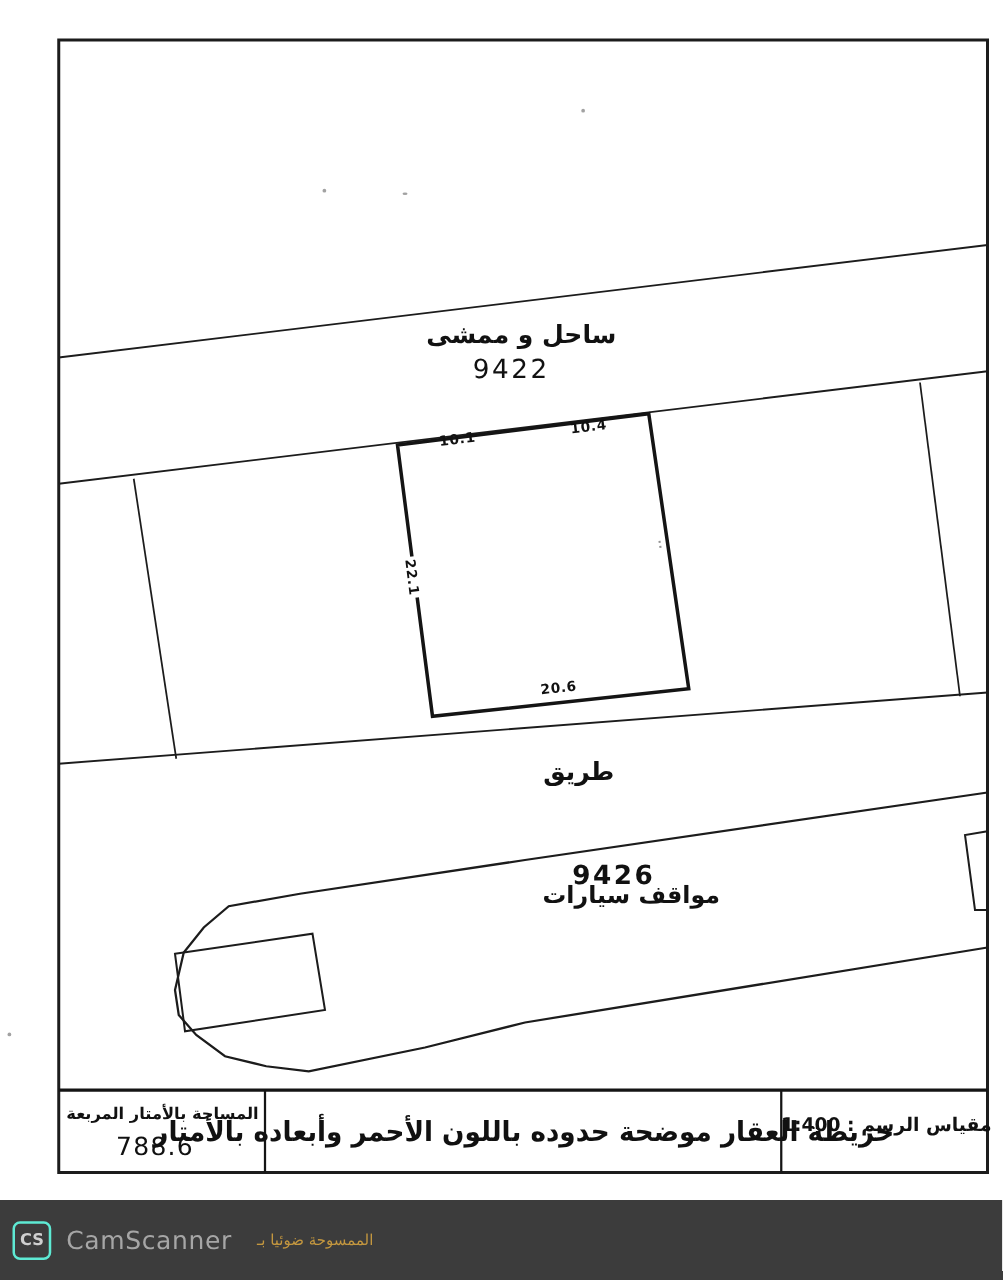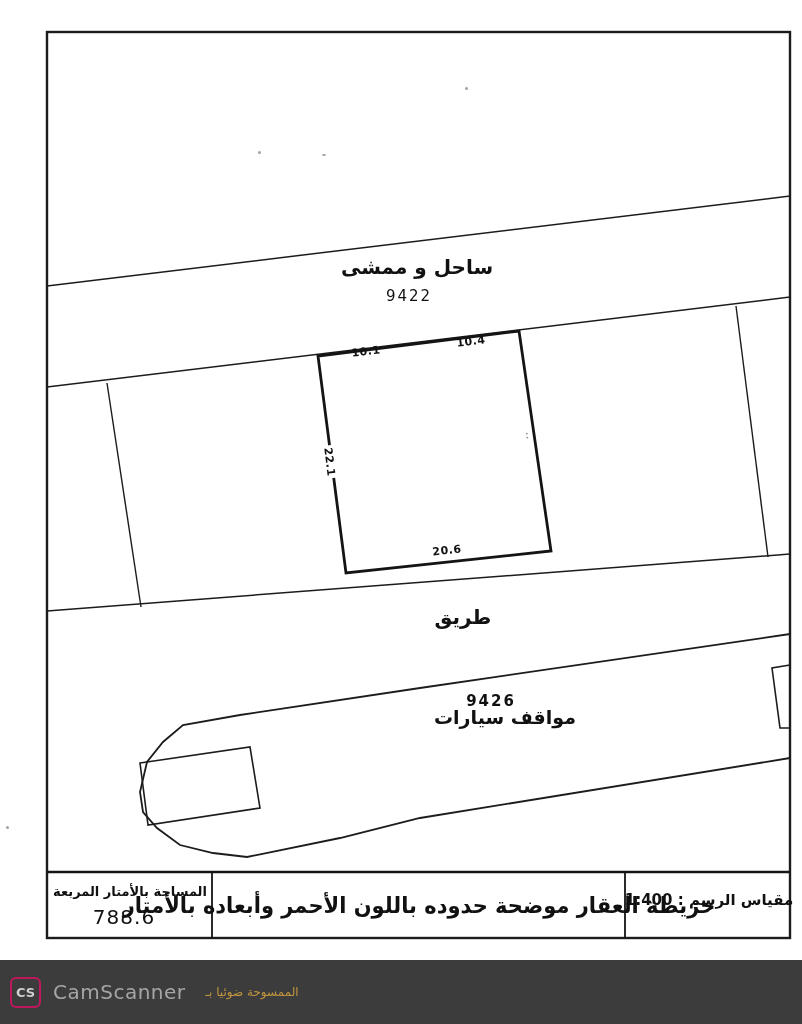--- a/index.html
+++ b/index.html
@@ -3,35 +3,35 @@
 <meta charset="utf-8">
 <style>
   html,body{margin:0;padding:0;background:#ffffff;}
   #page{position:relative;width:802px;height:1024px;background:#ffffff;overflow:hidden;
         font-family:"DejaVu Sans",sans-serif;color:#1c1c1c;}
   #map-svg{position:absolute;left:0;top:0;}
 
   .lbl{position:absolute;transform:translate(-50%,-50%);white-space:nowrap;
        color:#111;direction:rtl;text-align:center;line-height:1.1;}
   .arabic-big{font-size:20px;font-weight:700;letter-spacing:0px;}
-  .plot-num{font-size:15px;font-weight:400;letter-spacing:2px;direction:ltr;}
+  .plot-num{font-size:21px;font-weight:400;letter-spacing:2px;direction:ltr;}
   .dim{font-size:11px;font-weight:700;direction:ltr;letter-spacing:0.5px;}
   .dim-bg{background:#ffffff;padding:0 2px;}
   .speck{position:absolute;width:3px;height:3px;border-radius:50%;background:#555;opacity:0.55;}
 
   
   .tbl-label{font-size:13px;font-weight:700;}
   .tbl-value{font-size:20px;font-weight:400;direction:ltr;letter-spacing:1px;}
   .tbl-desc{font-size:21px;font-weight:700;transform:translate(-50%,-50%) scaleY(1.05);}
   .tbl-scale{font-size:15px;font-weight:700;}
 
   
   #footer{position:absolute;left:0;top:960px;width:802px;height:64px;background:#3c3c3c;
           display:flex;align-items:center;gap:12px;padding-left:10px;box-sizing:border-box;}
-  #cs-logo{width:27px;height:27px;border:2px solid #be185d;border-radius:6px;
+  #cs-logo{width:27px;height:27px;border:2px solid #5eead4;border-radius:6px;
            display:flex;align-items:center;justify-content:center;
            color:#cfcfcf;font-size:13px;font-weight:700;letter-spacing:0;}
   #cs-name{color:#a6a6a6;font-size:20px;letter-spacing:0.5px;}
   #cs-arabic{color:#c4973f;font-size:12px;direction:rtl;margin-left:8px;}
 </style>
 </head>
 <body>
 
 <div id="page">
 

